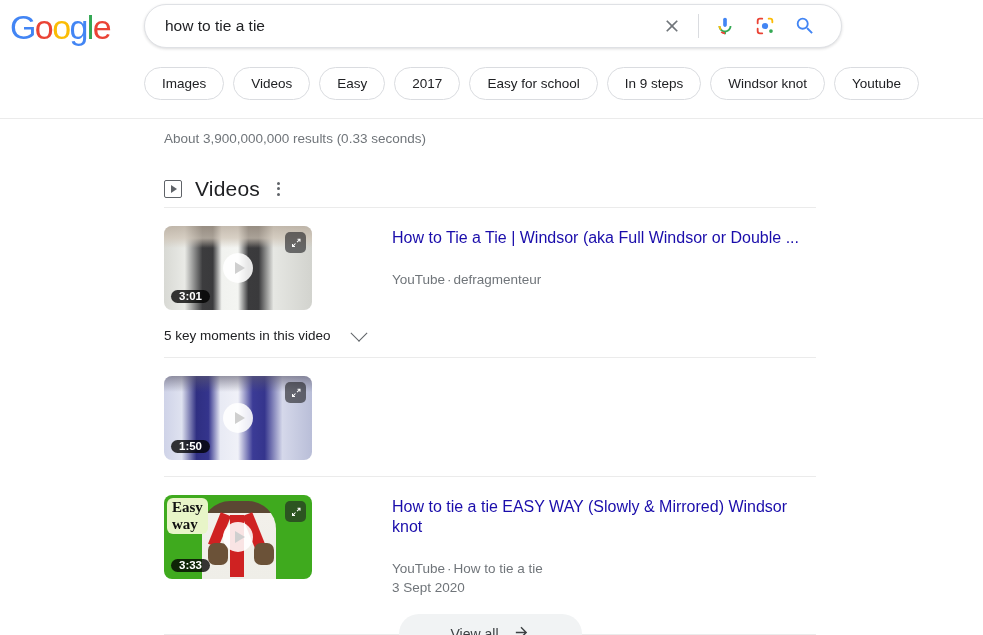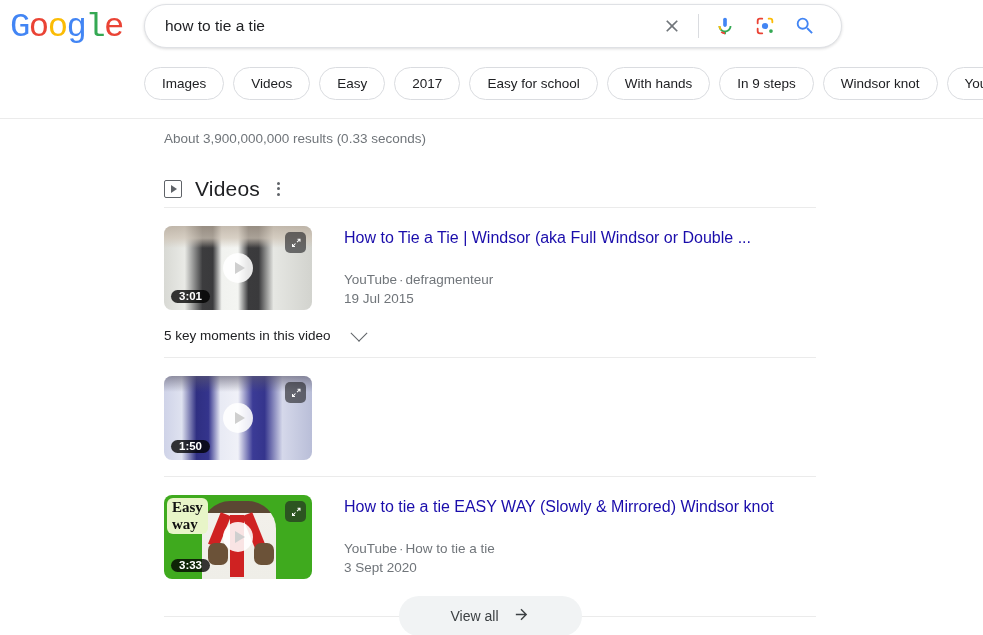--- a/index.html
+++ b/index.html
@@ -16,21 +16,21 @@
     position: relative;
     width: 983px;
     height: 119px;
     background: #fff;
     border-bottom: 1px solid #ebebeb;
   }
 
   .logo {
     position: absolute;
     left: 10px; top: 8px;
-    font-family: Liberation Mono, monospace;
+    font-family: Liberation Sans, sans-serif;
     font-size: 34px;
     letter-spacing: -1.6px;
     line-height: 38px;
     user-select: none;
   }
   .logo span { font-weight: 400; }
   .g1 { color: #4285f4; }
   .g2 { color: #ea4335; }
   .g3 { color: #fbbc05; }
   .g4 { color: #4285f4; }
@@ -283,21 +283,21 @@
     background: rgba(0,0,0,.78);
     color: #fff;
     font-size: 11.5px;
     font-weight: bold;
     line-height: 13px;
     padding: 0 8px;
     border-radius: 11px;
     z-index: 3;
   }
 
-  .vinfo { padding-left: 32px; padding-top: 2px; }
+  .vinfo { padding-left: 32px; padding-top: 2px; margin-left: 48px; }
   .vtitle {
     font-size: 16px;
     color: #1a0dab;
     line-height: 20px;
     text-decoration: none;
     cursor: pointer;
     display: block;
   }
   .vmeta {
     margin-top: 22px;
@@ -403,21 +403,20 @@
       </button>
     </div>
   </div>
 
   <div class="chips">
     <div class="chip">Images</div>
     <div class="chip">Videos</div>
     <div class="chip">Easy</div>
     <div class="chip">2017</div>
     <div class="chip">Easy for school</div>
-    <div class="chip">With hands</div>
     <div class="chip">In 9 steps</div>
     <div class="chip">Windsor knot</div>
     <div class="chip">Youtube</div>
   </div>
 </div>
 
 <div class="main">
 
   <div class="result-stats">About 3,900,000,000 results (0.33 seconds)</div>
 
@@ -446,21 +445,20 @@
           </svg>
         </div>
         <div class="duration">3:01</div>
       </div>
       <div class="vinfo">
         <a class="vtitle">How to Tie a Tie | Windsor (aka Full Windsor or Double ...</a>
         <div class="vmeta">
           <div>
             <span>YouTube</span><span class="sep">·</span><span>defragmenteur</span>
           </div>
-          <div>19 Jul 2015</div>
         </div>
       </div>
     </div>
 
     <div class="key-moments">
       <span class="km-label">5 key moments in this video</span>
       <span class="km-chev"></span>
     </div>
 
     <div class="video-item">

